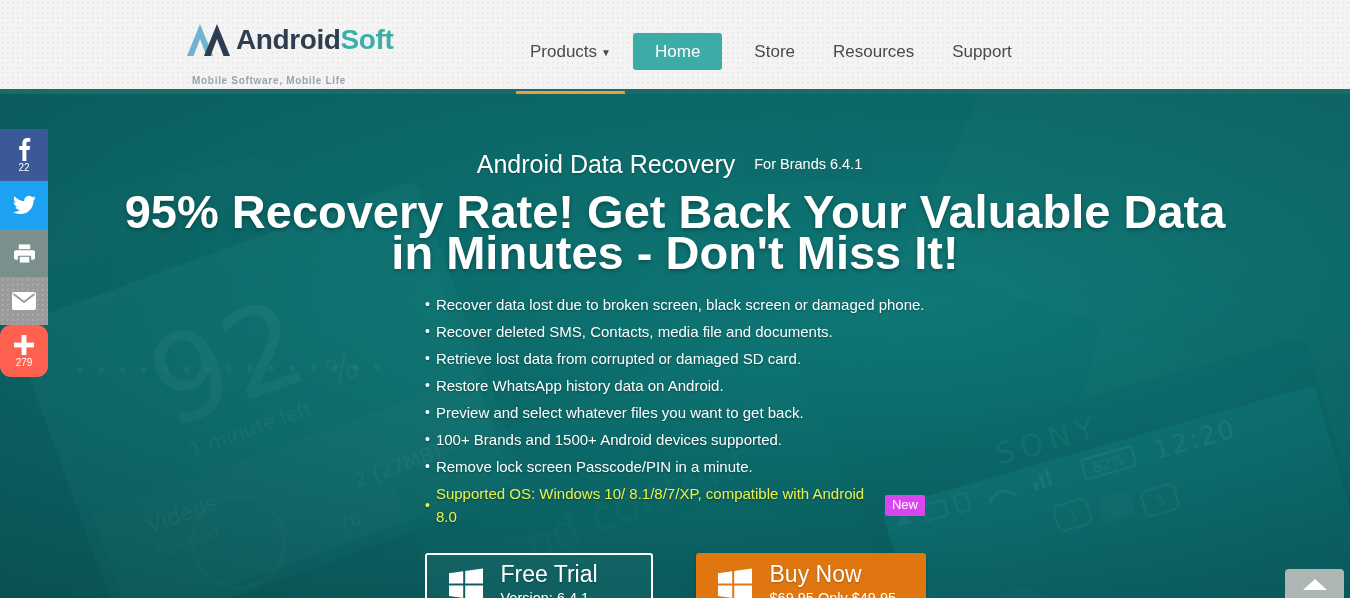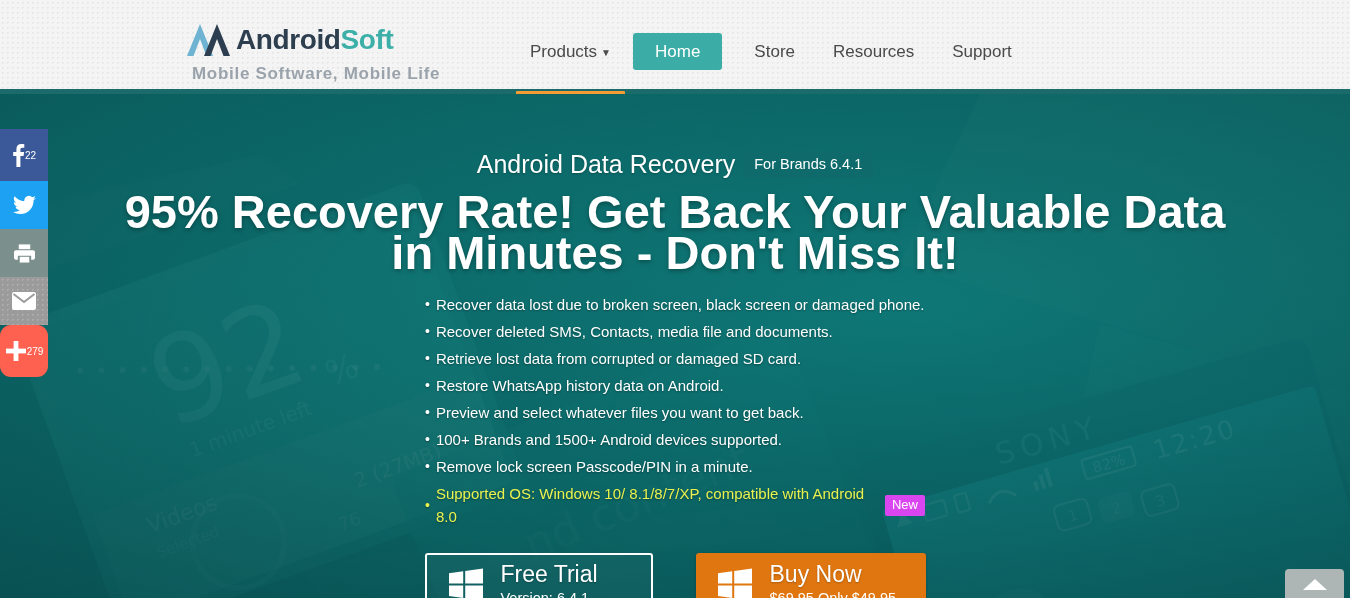--- a/index.html
+++ b/index.html
@@ -29,22 +29,22 @@
   }
   .logo-row { display:flex; align-items:center; }
   .logo-mark { width:52px; height:36px; display:block; }
   .logo-text {
     font-size:28px; font-weight:bold; letter-spacing:-0.4px;
     line-height:30px; margin-left:-2px;
   }
   .logo-text .t-android { color:#2d3e4f; }
   .logo-text .t-soft { color:#3cb0a8; }
   .logo-tag {
-    font-size:17px; font-weight:bold; color:#9aa3ab;
-    letter-spacing:0.7px; margin-top:6px; margin-left:6px;
+    font-size:10px; font-weight:bold; color:#9aa3ab;
+    letter-spacing:0.7px; margin-top:17px; margin-left:6px;
   }
 
   .nav { position:absolute; left:502px; top:33px; display:flex; align-items:flex-start; }
   .nav-item {
     position:relative;
     font-size:17px; color:#4a4a4a;
     padding:9px 14px; cursor:pointer; white-space:nowrap;
     line-height:19px;
   }
   .nav-item.active {
@@ -74,21 +74,21 @@
       radial-gradient(ellipse at 68% 42%, rgba(18,140,137,0.45) 0%, rgba(10,95,95,0.55) 55%, rgba(8,72,74,0.72) 100%),
       linear-gradient(160deg, rgba(14,116,116,0.55) 0%, rgba(9,86,88,0.65) 100%);
   }
 
   
   .social {
     position:absolute; left:0; top:35px; width:48px; z-index:30;
   }
   .soc {
     position:relative; width:48px; height:48px;
-    display:flex; flex-direction:row; align-items:center; justify-content:center;
+    display:flex; flex-direction:column; align-items:center; justify-content:center;
     color:#fff; cursor:pointer;
   }
   .soc svg { display:block; }
   .soc .cnt {
     font-size:10px; line-height:11px; margin-top:1px; color:#ffffff;
   }
   .soc.fb { background:#3b5998; height:52px; }
   .soc.tw { background:#1da1f2; height:48px; }
   .soc.pr { background:#7b8f8c; height:48px; }
   .soc.ml {

